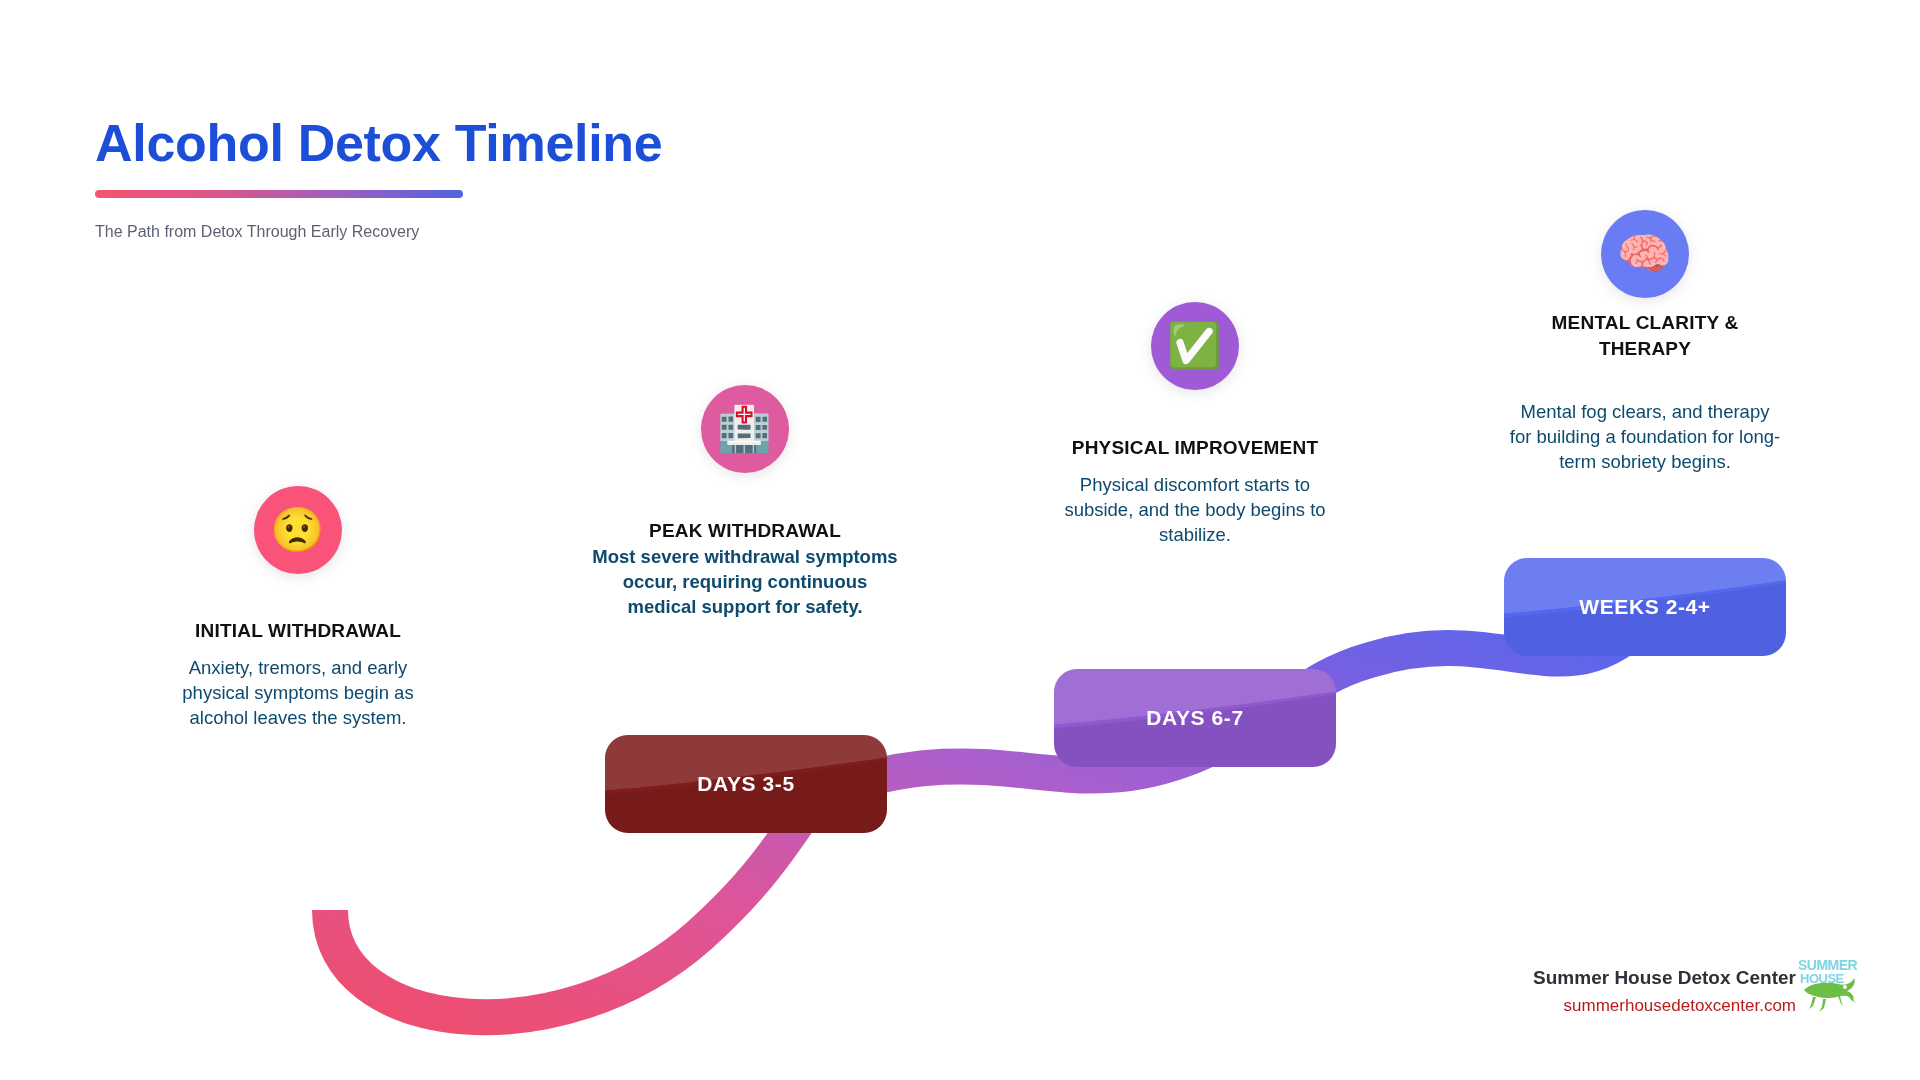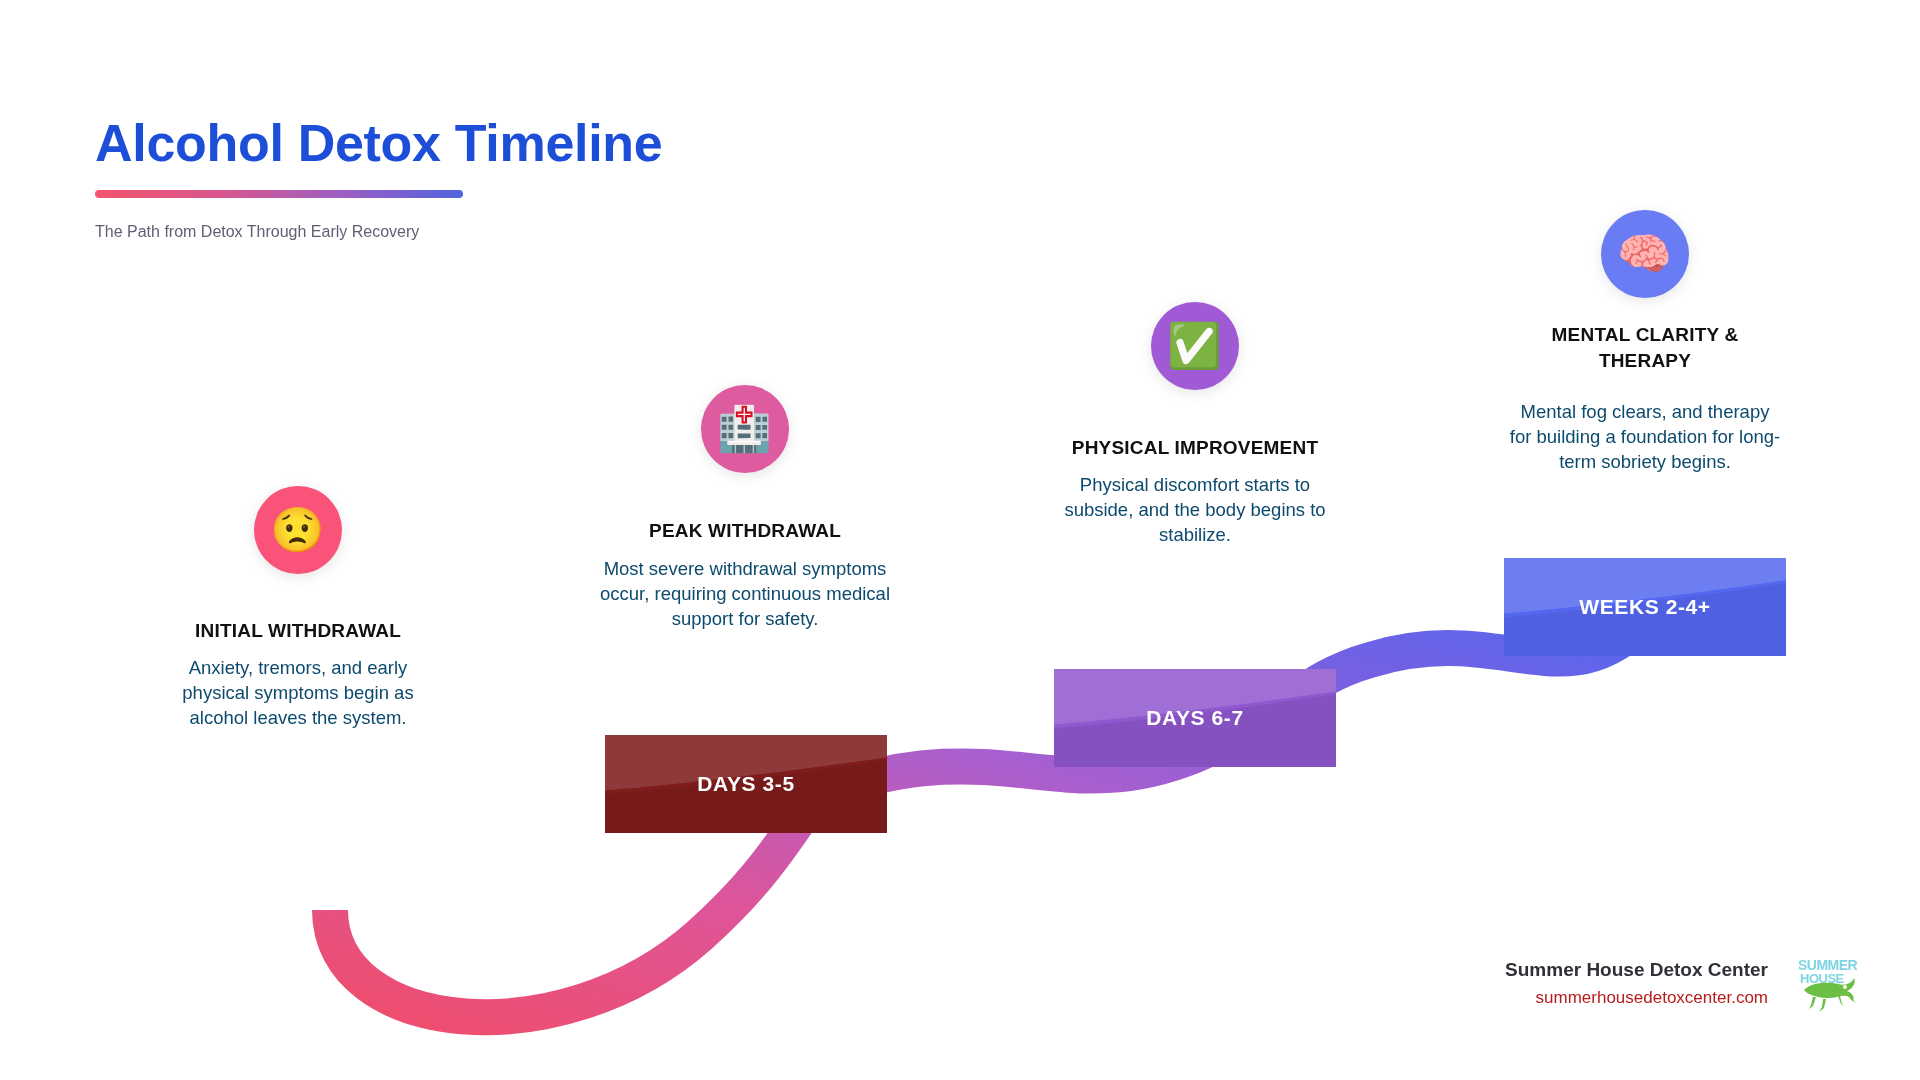--- a/index.html
+++ b/index.html
@@ -47,32 +47,33 @@
     position:absolute; left:0; width:100%;
     text-align:center; font-size:18.5px; line-height:1.35;
     color:#0c4a6e;
   }
 
   
   .label-box {
     position:absolute; height:98px;
     display:flex; align-items:center; justify-content:center;
     overflow:hidden;
+    border-radius:23px;
   }
   .label-box .sheen {
     position:absolute; left:-6%; top:0; width:118%; height:100%;
     pointer-events:none;
   }
   .label-box span {
     position:relative; z-index:2;
     color:#ffffff; font-size:21px; font-weight:bold; letter-spacing:0.6px;
   }
 
   
-  .footer { position:absolute; right:60px; bottom:62px; display:flex; align-items:flex-start; gap:28px; }
+  .footer { position:absolute; right:60px; bottom:62px; display:flex; align-items:flex-end; gap:0; }
   .footer-text { text-align:right; }
   .brand { font-size:19px; font-weight:bold; color:#2f3138; line-height:1.5; }
   .url { font-size:17px; color:#b91c1c; line-height:1.5; }
   .logo { width:64px; height:62px; flex:0 0 auto; }
 </style>
 </head>
 <body>
 
 <div id="stage">
 
@@ -106,21 +107,21 @@
 
   <div class="milestone" style="left:133px; top:486px;">
     <div class="icon-circle" style="top:0; background:#f9537a;">😟</div>
     <div class="m-title" style="top:132px;">INITIAL WITHDRAWAL</div>
     <div class="m-desc" style="top:170px; padding:0 22px;">Anxiety, tremors, and early physical symptoms begin as alcohol leaves the system.</div>
   </div>
 
   <div class="milestone" style="left:580px; top:385px;">
     <div class="icon-circle" style="top:0; background:#de5ba0;">🏥</div>
     <div class="m-title" style="top:133px;">PEAK WITHDRAWAL</div>
-    <div class="m-desc" style="top:172px; padding:0 12px;">Most severe withdrawal symptoms occur, requiring continuous medical support for safety.</div>
+    <div class="m-desc" style="top:160px; padding:0 12px;font-weight:bold;">Most severe withdrawal symptoms occur, requiring continuous medical support for safety.</div>
   </div>
   <div class="label-box" style="left:605px; top:735px; width:282px; background:#7f1d1d;">
     <svg class="sheen" viewBox="0 0 100 100" preserveAspectRatio="none">
       <path d="M0,62 C30,54 70,38 110,14 L110,100 L0,100 Z" fill="rgba(0,0,0,0.07)"></path>
       <path d="M0,0 L110,0 L110,12 C70,34 30,50 0,58 Z" fill="rgba(255,255,255,0.13)"></path>
     </svg>
     <span>DAYS 3-5</span>
   </div>
 
   <div class="milestone" style="left:1030px; top:302px;">
@@ -131,21 +132,21 @@
   <div class="label-box" style="left:1054px; top:653px; width:282px; background:#9058cf;margin-top:16px;">
     <svg class="sheen" viewBox="0 0 100 100" preserveAspectRatio="none">
       <path d="M0,62 C30,54 70,38 110,14 L110,100 L0,100 Z" fill="rgba(0,0,0,0.07)"></path>
       <path d="M0,0 L110,0 L110,12 C70,34 30,50 0,58 Z" fill="rgba(255,255,255,0.14)"></path>
     </svg>
     <span>DAYS 6-7</span>
   </div>
 
   <div class="milestone" style="left:1480px; top:210px;">
     <div class="icon-circle" style="top:0; background:#6a7cf4;">🧠</div>
-    <div class="m-title" style="top:112px; padding:0 68px;">MENTAL CLARITY &amp; THERAPY</div>
+    <div class="m-title" style="top:100px; padding:0 68px;">MENTAL CLARITY &amp; THERAPY</div>
     <div class="m-desc" style="top:190px; padding:0 28px;">Mental fog clears, and therapy for building a foundation for long-term sobriety begins.</div>
   </div>
   <div class="label-box" style="left:1504px; top:558px; width:282px; background:#5468ef;">
     <svg class="sheen" viewBox="0 0 100 100" preserveAspectRatio="none">
       <path d="M0,62 C30,54 70,38 110,14 L110,100 L0,100 Z" fill="rgba(0,0,0,0.06)"></path>
       <path d="M0,0 L110,0 L110,12 C70,34 30,50 0,58 Z" fill="rgba(255,255,255,0.15)"></path>
     </svg>
     <span>WEEKS 2-4+</span>
   </div>
 

